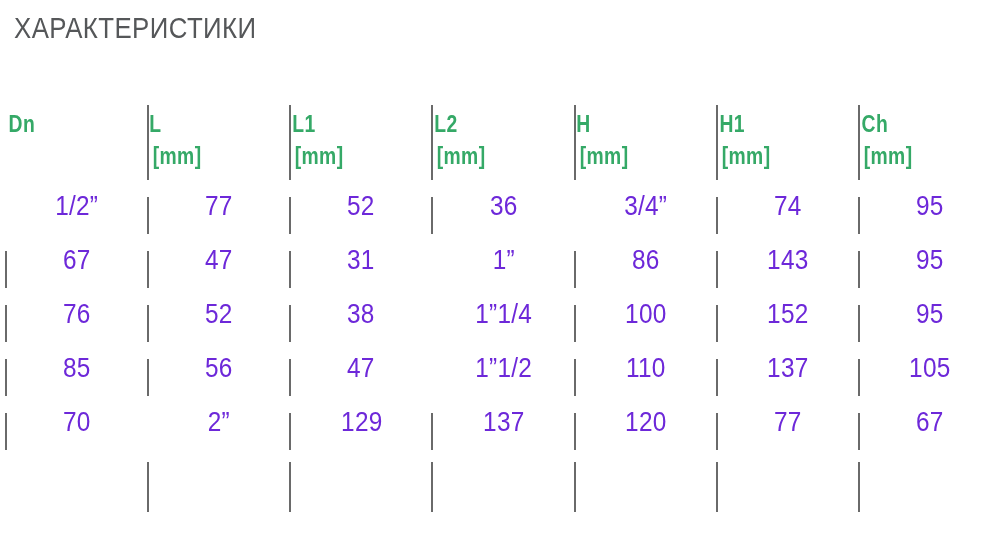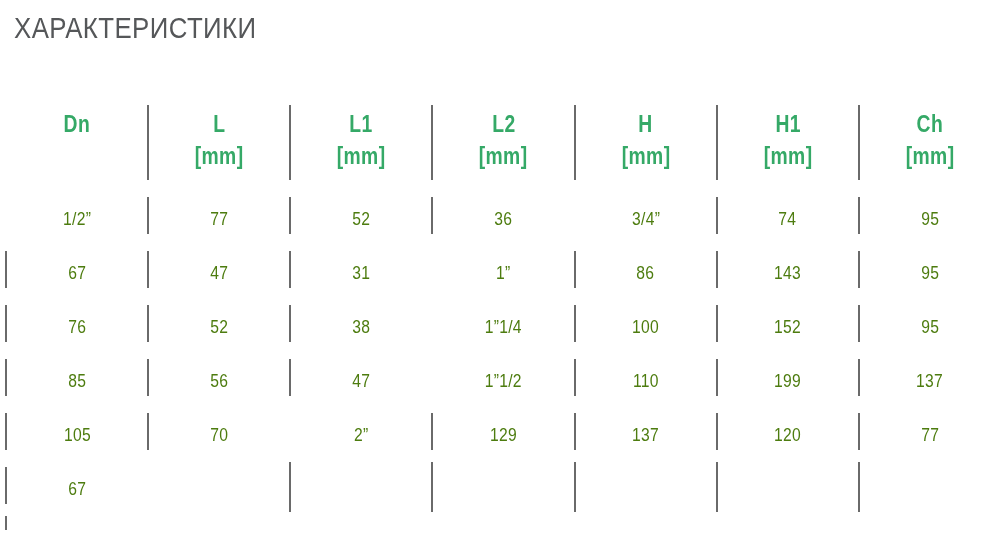--- a/index.html
+++ b/index.html
@@ -42,21 +42,21 @@
     top: 100px;
     width: 995px;
     height: 434px;
     display: grid;
     grid-template-columns: repeat(7, 1fr);
     grid-template-rows: 92px repeat(6, 54px) 18px;
   }
 
   .cell {
     display: flex;
-    align-items: center;
+    align-items: flex-start;
     justify-content: center;
     position: relative;
   }
 
   
   .divider {
     position: absolute;
     top: 5px;
     bottom: 12px;
     width: 2px;
@@ -78,23 +78,23 @@
   .hcell .hname {
     transform: scaleX(0.84);
   }
   .hcell .hunit {
     transform: scaleX(0.84);
     margin-top: 2px;
   }
 
   
   .dcell {
-    color: #4d7c0f;
+    color: #6d28d9;
     font-family: "Liberation Sans", sans-serif;
-    font-size: 18px;
+    font-size: 28px;
     line-height: 28px;
     letter-spacing: 0.3px;
   }
   .dcell span {
     transform: scaleX(0.87);
     display: inline-block;
     white-space: nowrap;
   }
   .spacer { }
 </style>
@@ -246,24 +246,20 @@
 
     <div class="cell dcell">
         <span>1”1/2</span>
       </div>
     <div class="cell dcell">
         <div class="divider" style="left: -1px;"></div>
         <span>110</span>
       </div>
     <div class="cell dcell">
         <div class="divider" style="left: -1px;"></div>
-        <span>199</span>
-      </div>
-    <div class="cell dcell">
-        <div class="divider" style="left: -1px;"></div>
         <span>137</span>
       </div>
     <div class="cell dcell">
         <div class="divider" style="left: -1px;"></div>
         <span>105</span>
       </div>
     <div class="cell dcell">
         <div class="divider" style="left: -1px;"></div>
         <span>70</span>
       </div>

